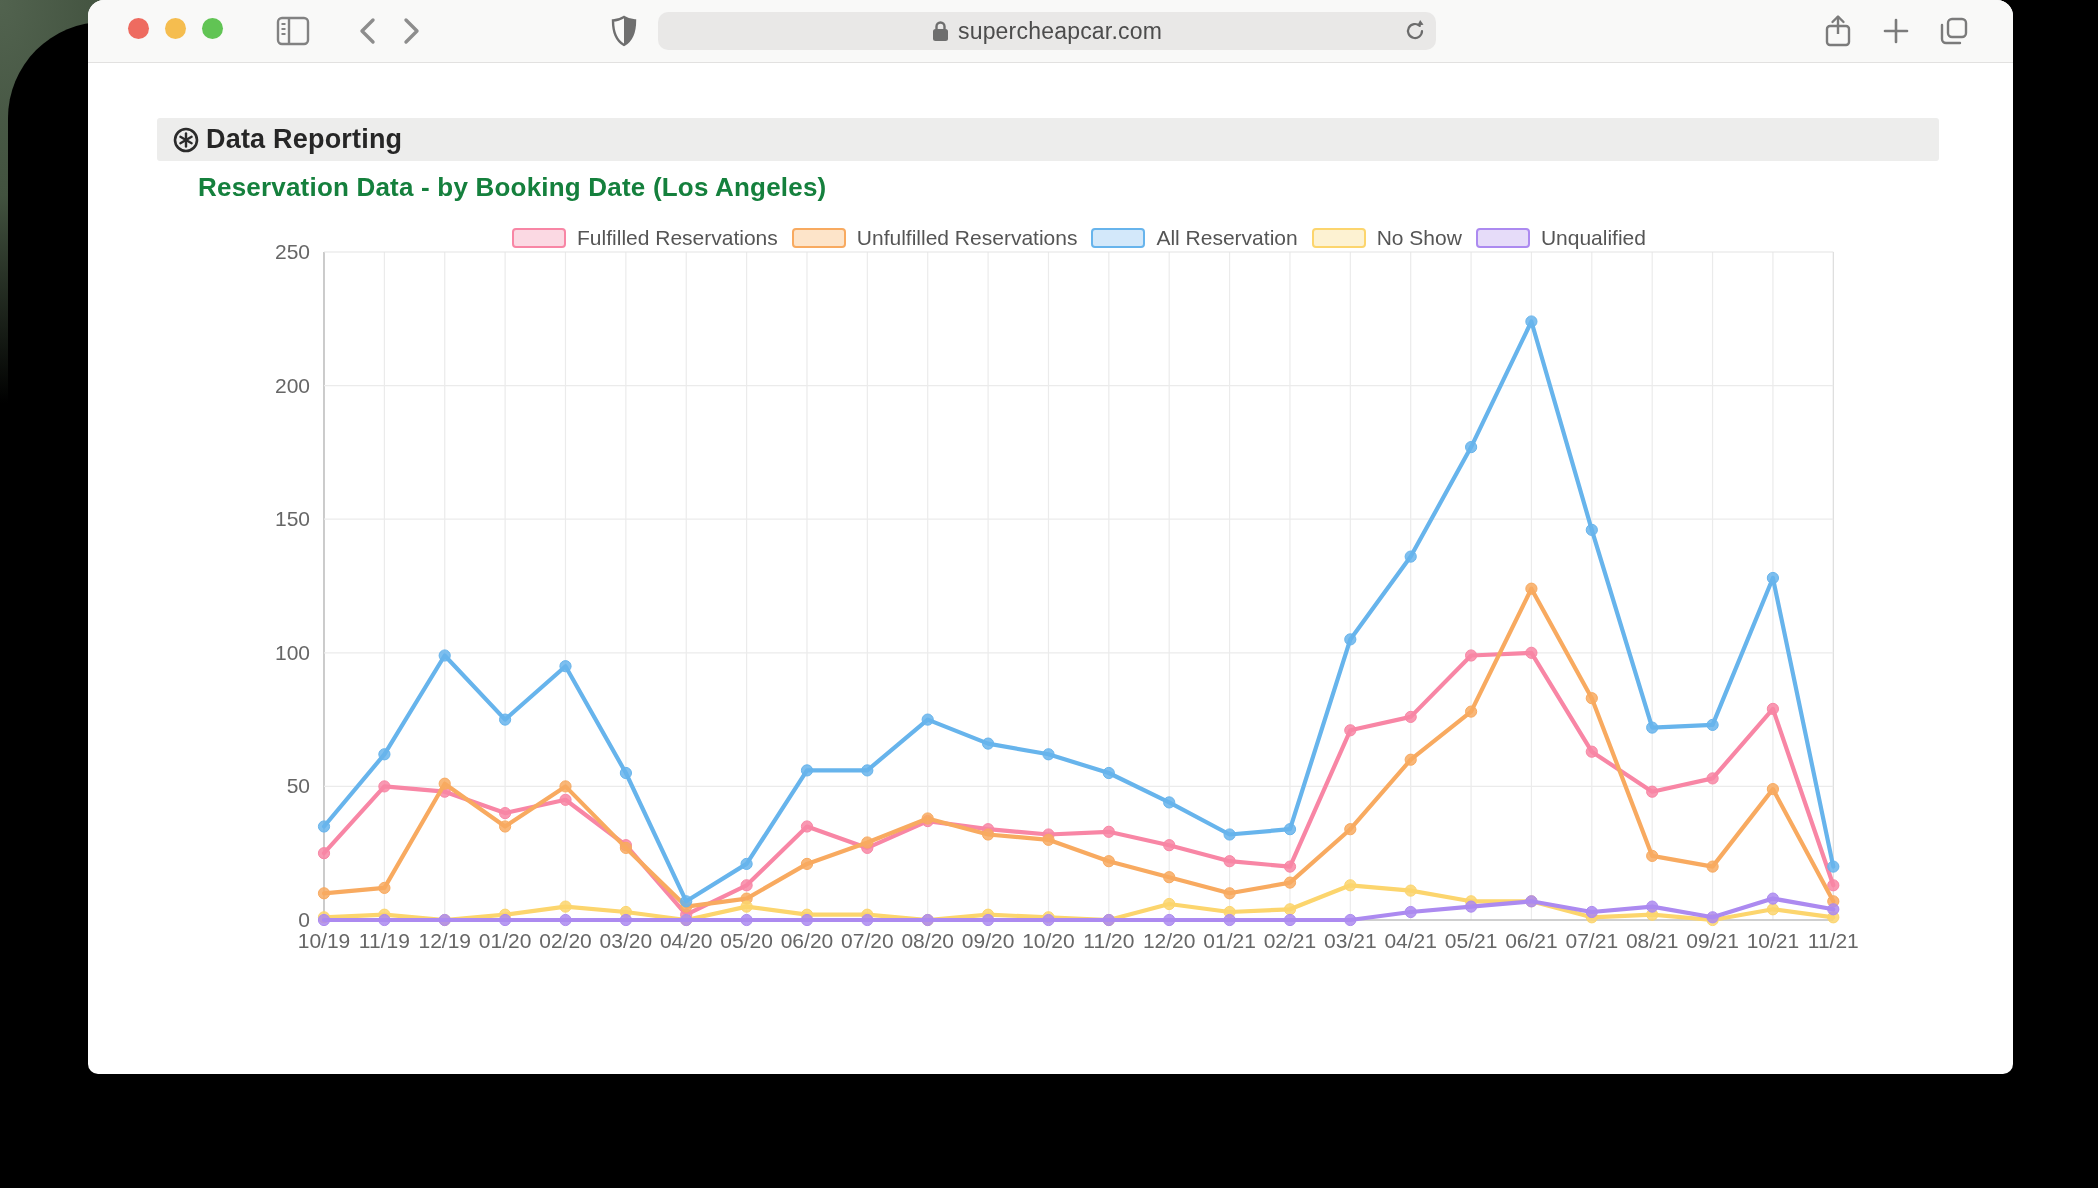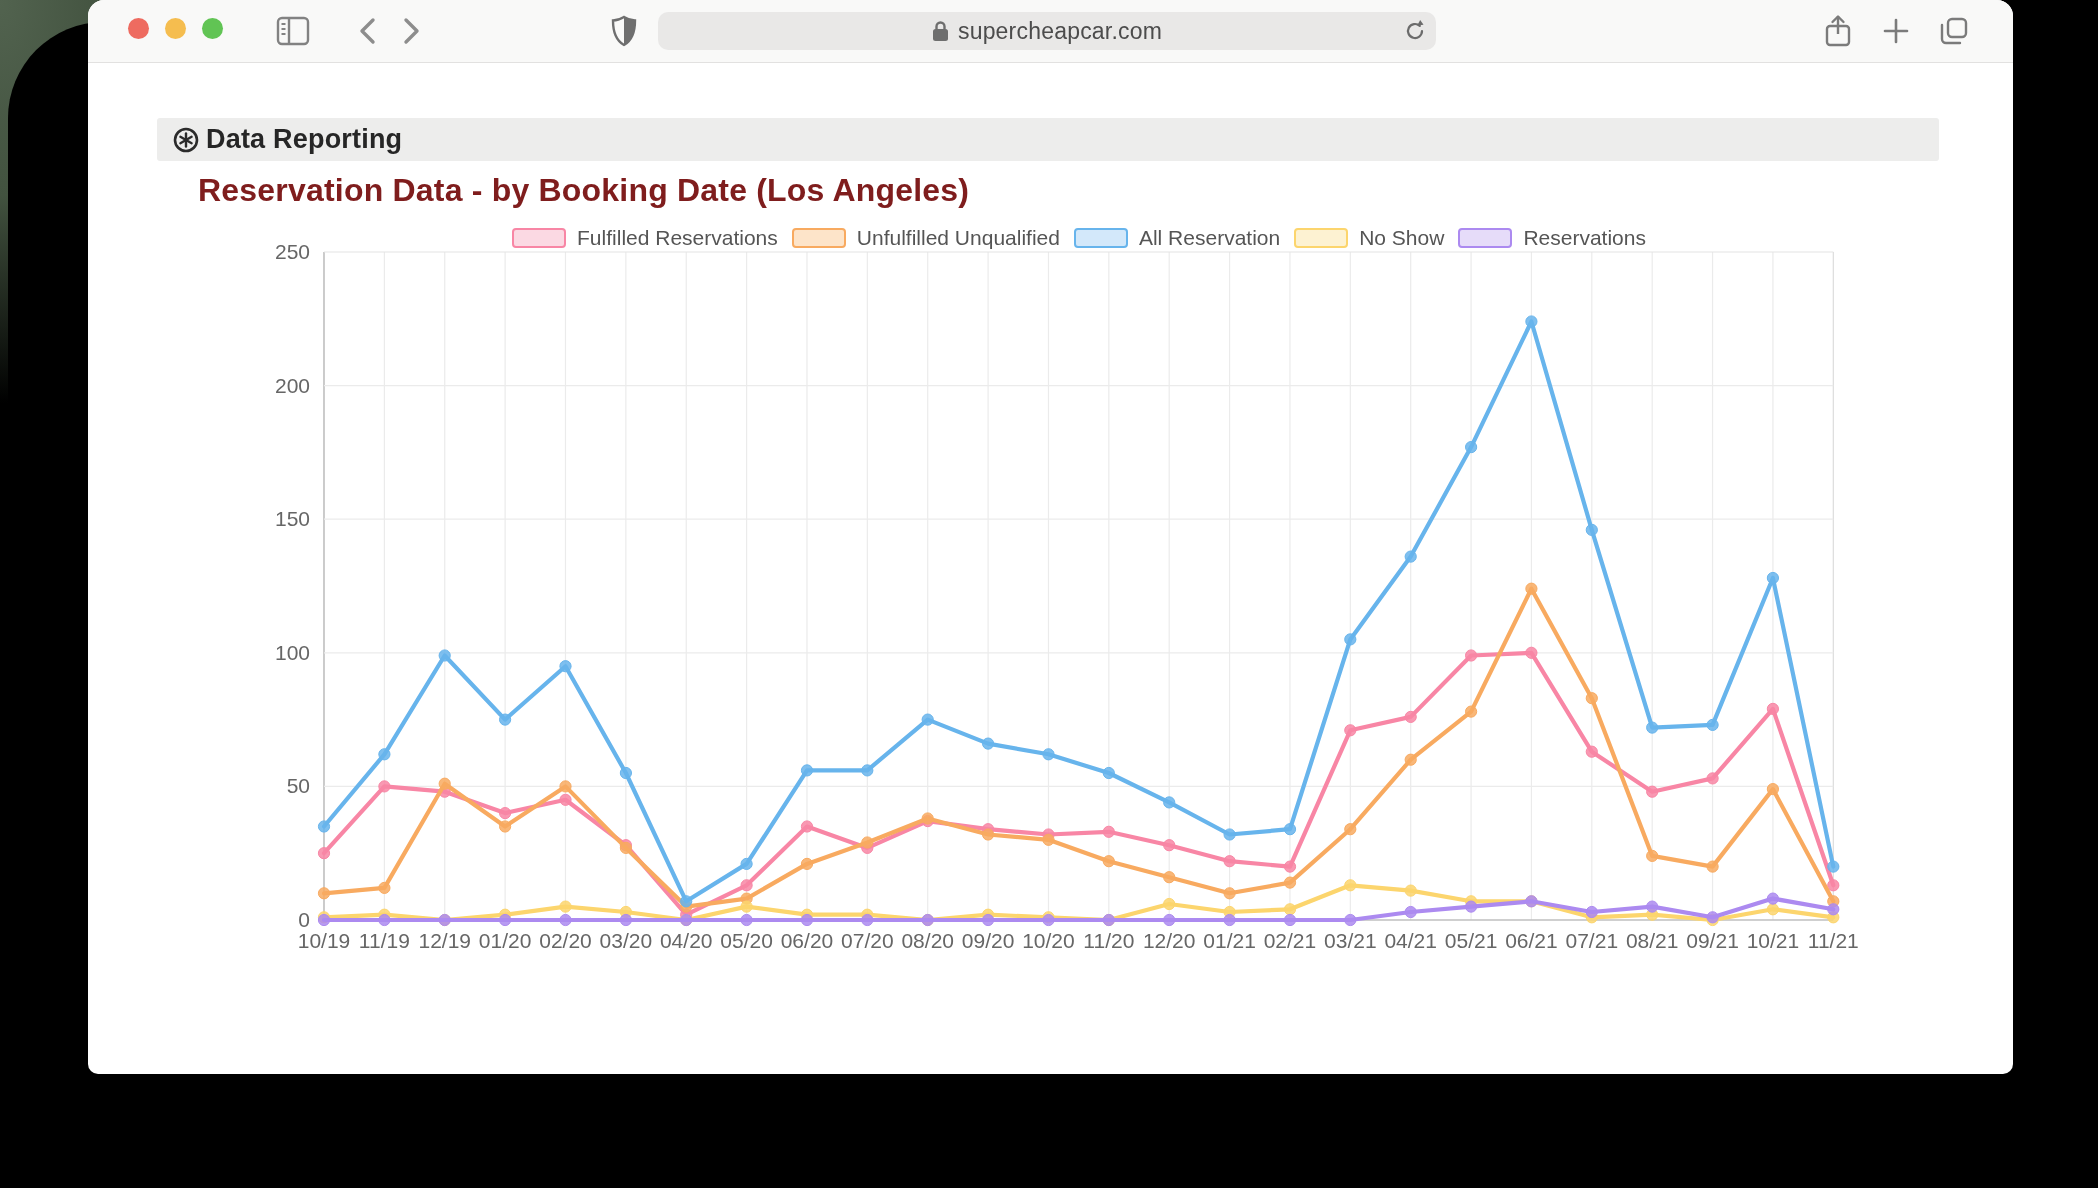--- a/index.html
+++ b/index.html
@@ -23,21 +23,21 @@
   .tl.green{left:114px;background:#61c454;}
   .tbicon{position:absolute;top:13px;width:36px;height:36px;display:flex;align-items:center;justify-content:center;}
   .urlbar{position:absolute;left:570px;top:12px;width:778px;height:38px;background:#e9e8e7;border-radius:10px;
     display:flex;align-items:center;justify-content:center;gap:9px;}
   .urltext{font-size:23px;color:#4c4c4c;letter-spacing:.2px;}
   .reload{position:absolute;right:9px;top:7px;}
   
   .headerbar{position:absolute;left:69px;top:118px;width:1782px;height:43px;background:#ededec;border-radius:3px;
     display:flex;align-items:center;padding-left:16px;box-sizing:border-box;gap:7px;}
   .headerbar .htext{font-size:27px;font-weight:bold;color:#262626;letter-spacing:.2px;}
-  .chart-title{position:absolute;left:110px;top:172px;font-size:32px;font-weight:bold;color:#7f1d1d;letter-spacing:.2px;}
+  .chart-title{position:absolute;left:110px;top:172px;font-size:26px;font-weight:bold;color:#15803d;letter-spacing:.2px;}
   .legend{position:absolute;left:236px;top:224px;width:1510px;height:28px;display:flex;align-items:center;
     justify-content:center;gap:14px;}
   .legend-item{display:flex;align-items:center;gap:11px;cursor:pointer;}
   .legend-swatch{width:54px;height:20px;border-radius:4px;border:2px solid;box-sizing:border-box;}
   .legend-label{font-size:21px;color:#555;}
   .chartsvg{position:absolute;left:0;top:0;}
 </style>
 </head>
 <body>
 
@@ -129,33 +129,33 @@
 
     <div class="chart-title">Reservation Data - by Booking Date (Los Angeles)</div>
 
     <div class="legend" id="legend">
         <div class="legend-item">
           <span class="legend-swatch" style="background: rgb(251, 217, 227); border-color: rgb(248, 134, 165);"></span>
           <span class="legend-label">Fulfilled Reservations</span>
         </div>
         <div class="legend-item">
           <span class="legend-swatch" style="background: rgb(253, 228, 201); border-color: rgb(248, 170, 96);"></span>
-          <span class="legend-label">Unfulfilled Unqualified</span>
+          <span class="legend-label">Unfulfilled Reservations</span>
         </div>
         <div class="legend-item">
           <span class="legend-swatch" style="background: rgb(211, 232, 250); border-color: rgb(103, 180, 236);"></span>
           <span class="legend-label">All Reservation</span>
         </div>
         <div class="legend-item">
           <span class="legend-swatch" style="background: rgb(253, 242, 210); border-color: rgb(252, 213, 109);"></span>
           <span class="legend-label">No Show</span>
         </div>
         <div class="legend-item">
           <span class="legend-swatch" style="background: rgb(230, 220, 249); border-color: rgb(172, 138, 240);"></span>
-          <span class="legend-label">Reservations</span>
+          <span class="legend-label">Unqualified</span>
         </div>
       </div>
 
     <svg class="chartsvg" id="chart" width="1925" height="1012">
         <line x1="236" y1="252" x2="236" y2="920" stroke="#bfbfbf" stroke-width="1.6"></line>
         <line x1="296.372" y1="252" x2="296.372" y2="920" stroke="#ebebeb" stroke-width="1.2"></line>
         <line x1="356.744" y1="252" x2="356.744" y2="920" stroke="#ebebeb" stroke-width="1.2"></line>
         <line x1="417.116" y1="252" x2="417.116" y2="920" stroke="#ebebeb" stroke-width="1.2"></line>
         <line x1="477.488" y1="252" x2="477.488" y2="920" stroke="#ebebeb" stroke-width="1.2"></line>
         <line x1="537.86" y1="252" x2="537.86" y2="920" stroke="#ebebeb" stroke-width="1.2"></line>

